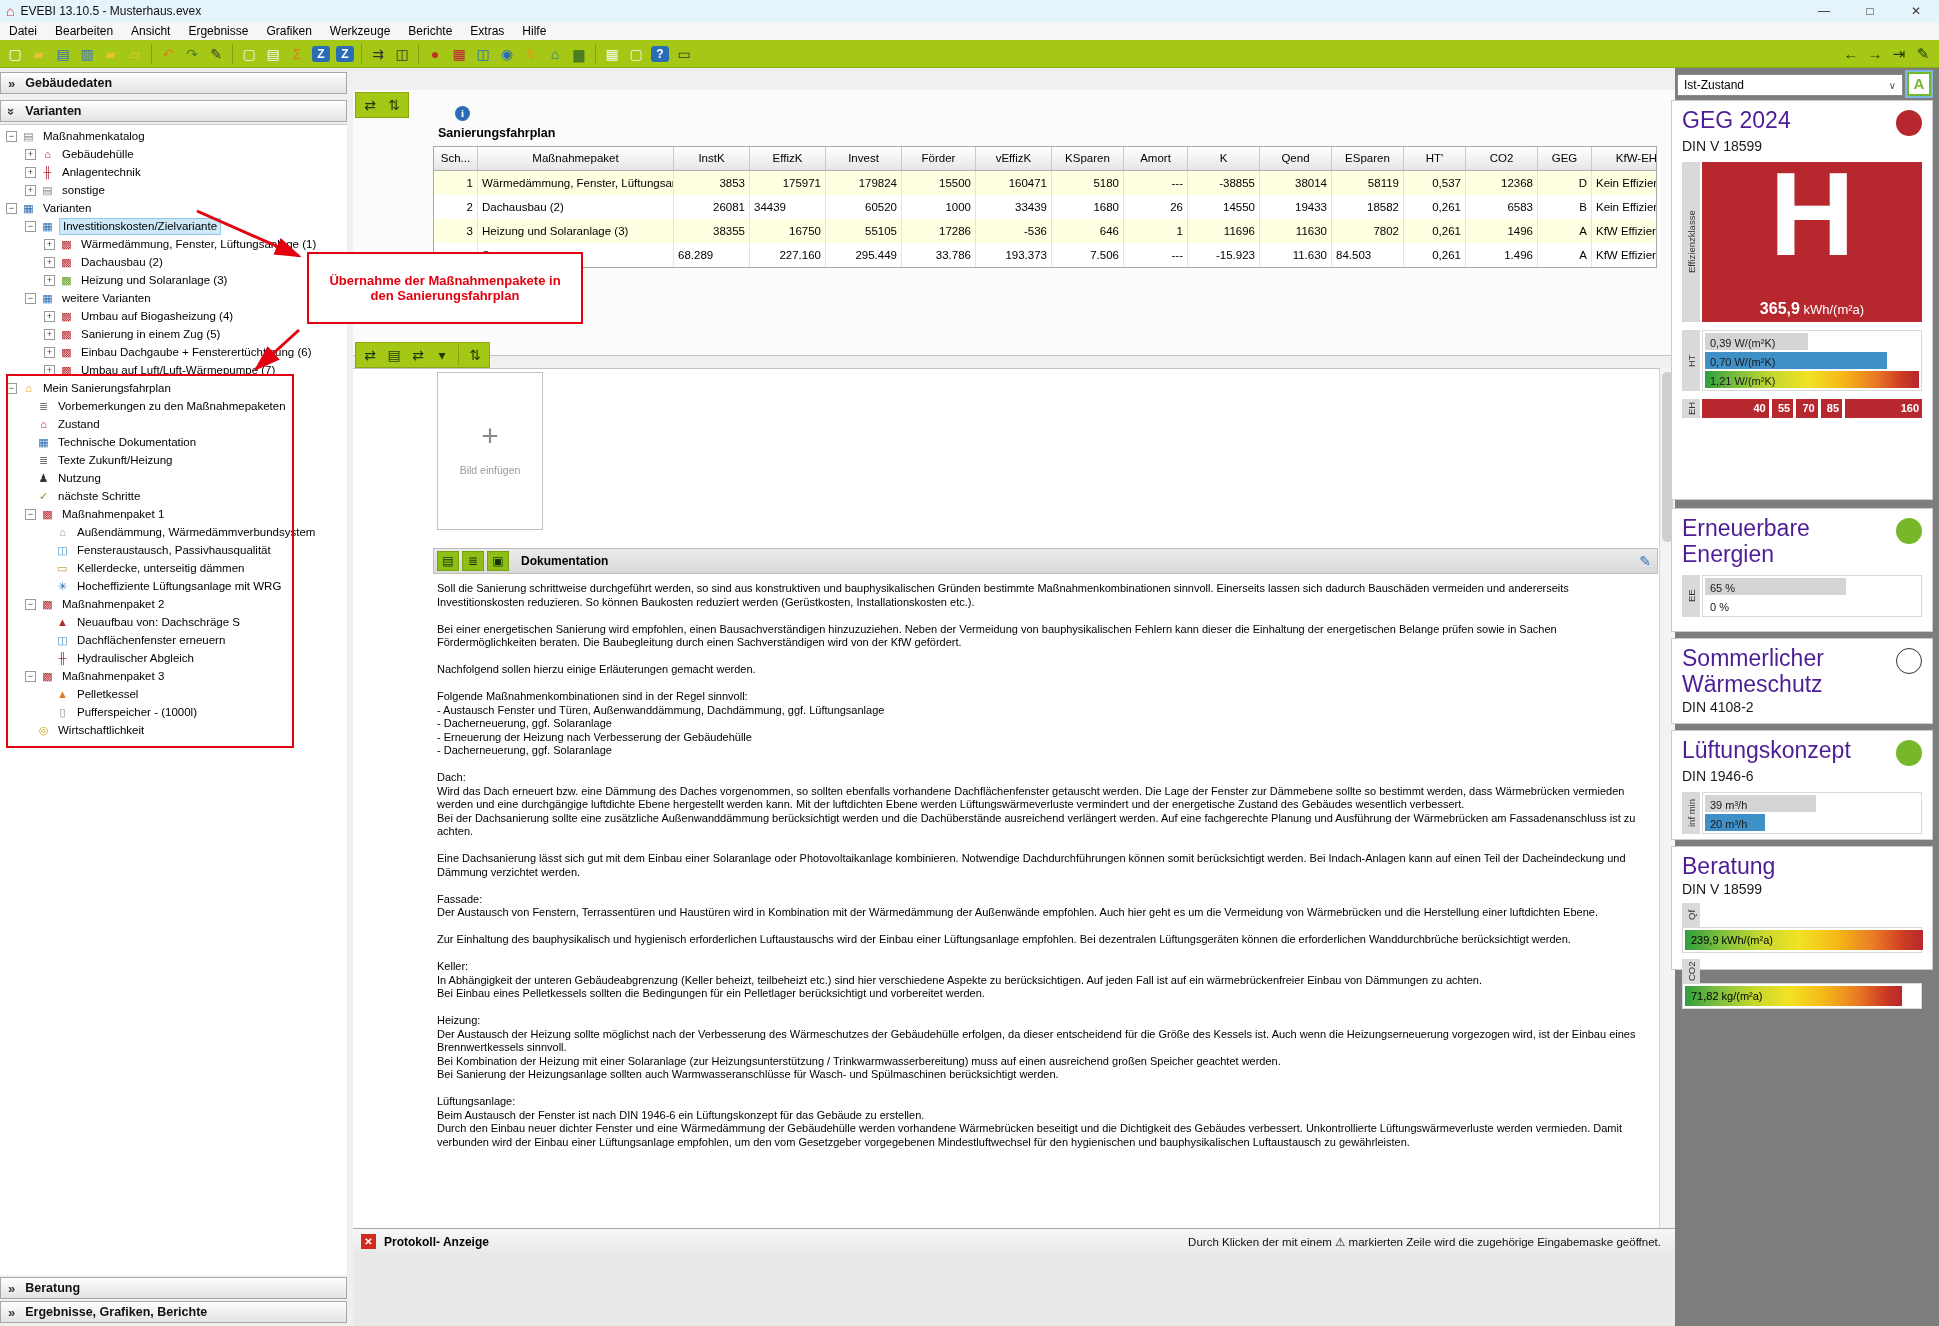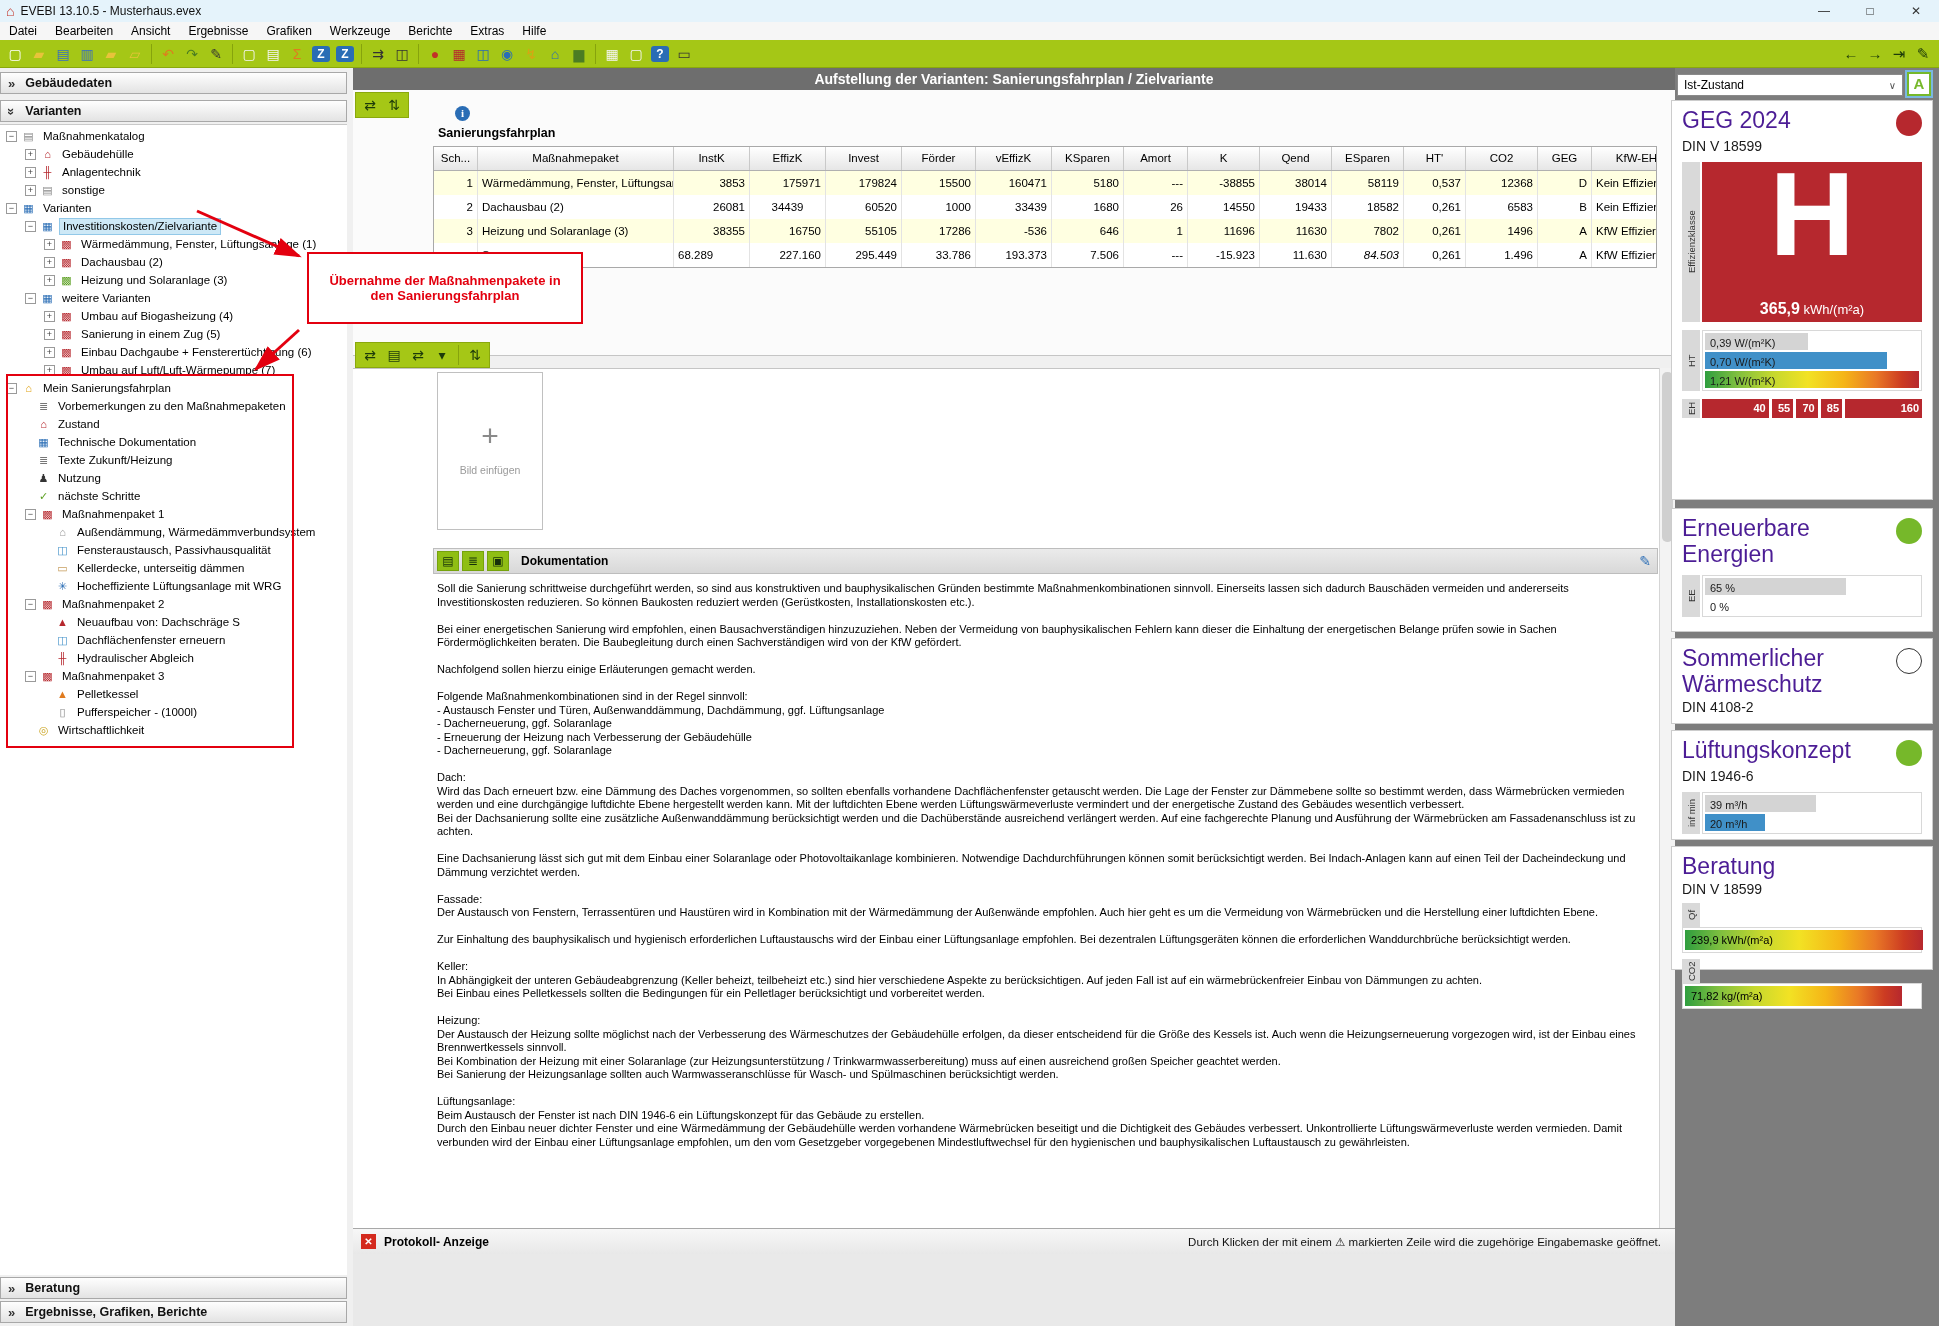--- a/index.html
+++ b/index.html
@@ -369,21 +369,20 @@
   <svg id="arrows" class="abs">
     <defs>
       <marker id="ah" markerWidth="10" markerHeight="8" refX="8" refY="3" orient="auto">
         <path d="M0,0 L9,3 L0,6 z" fill="#e3000f"></path>
       </marker>
     </defs>
     <line x1="197" y1="211" x2="299" y2="256" stroke="#e3000f" stroke-width="3" marker-end="url(#ah)"></line>
     <line x1="299" y1="330" x2="256" y2="369" stroke="#e3000f" stroke-width="3" marker-end="url(#ah)"></line>
   </svg>
 
-  <div id="main-title" class="abs">Aufstellung der Varianten: Sanierungsfahrplan / Zielvariante</div>
   <div id="panel1" class="abs"></div>
   <div id="mainicons" class="abs greenblock">
       <span class="ticon">⇄</span>
       <span class="ticon">⇅</span>
     </div>
   <div id="infoicon" class="abs">i</div>
   <div id="tcaption" class="abs">Sanierungsfahrplan</div>
   <div id="vtable" class="abs">
     <div class="thead" id="thead">
         <div class="cell" style="width: 44px;">Sch...</div>
@@ -419,21 +418,21 @@
           <div class="cell" style="width: 72px; text-align: right;">58119</div>
           <div class="cell" style="width: 62px; text-align: right;">0,537</div>
           <div class="cell" style="width: 72px; text-align: right;">12368</div>
           <div class="cell" style="width: 54px; text-align: right;">D</div>
           <div class="cell" style="width: 90px; text-align: left;">Kein Effizien...</div>
         </div>
         <div class="trowd">
           <div class="cell" style="width: 44px; text-align: right;">2</div>
           <div class="cell" style="width: 196px; text-align: left;">Dachausbau (2)</div>
           <div class="cell" style="width: 76px; text-align: right;">26081</div>
-          <div class="cell" style="width: 76px; text-align: center;">34439</div>
+          <div class="cell" style="width: 76px; text-align: left;">34439</div>
           <div class="cell" style="width: 76px; text-align: right;">60520</div>
           <div class="cell" style="width: 74px; text-align: right;">1000</div>
           <div class="cell" style="width: 76px; text-align: right;">33439</div>
           <div class="cell" style="width: 72px; text-align: right;">1680</div>
           <div class="cell" style="width: 64px; text-align: right;">26</div>
           <div class="cell" style="width: 72px; text-align: right;">14550</div>
           <div class="cell" style="width: 72px; text-align: right;">19433</div>
           <div class="cell" style="width: 72px; text-align: right;">18582</div>
           <div class="cell" style="width: 62px; text-align: right;">0,261</div>
           <div class="cell" style="width: 72px; text-align: right;">6583</div>
@@ -463,21 +462,21 @@
           <div class="cell" style="width: 196px; text-align: left;">Summe</div>
           <div class="cell" style="width: 76px; text-align: left;">68.289</div>
           <div class="cell" style="width: 76px; text-align: right;">227.160</div>
           <div class="cell" style="width: 76px; text-align: right;">295.449</div>
           <div class="cell" style="width: 74px; text-align: right;">33.786</div>
           <div class="cell" style="width: 76px; text-align: right;">193.373</div>
           <div class="cell" style="width: 72px; text-align: right;">7.506</div>
           <div class="cell" style="width: 64px; text-align: right;">---</div>
           <div class="cell" style="width: 72px; text-align: right;">-15.923</div>
           <div class="cell" style="width: 72px; text-align: right;">11.630</div>
-          <div class="cell" style="width: 72px; text-align: right; font-style: italic;">84.503</div>
+          <div class="cell" style="width: 72px; text-align: left;">84.503</div>
           <div class="cell" style="width: 62px; text-align: right;">0,261</div>
           <div class="cell" style="width: 72px; text-align: right;">1.496</div>
           <div class="cell" style="width: 54px; text-align: right;">A</div>
           <div class="cell" style="width: 90px; text-align: left;">KfW Effizier...</div>
         </div>
       </div>
   </div>
   <div id="subtoolbar" class="abs greenblock">
       <span class="ticon">⇄</span>
       <span class="ticon">▤</span>

